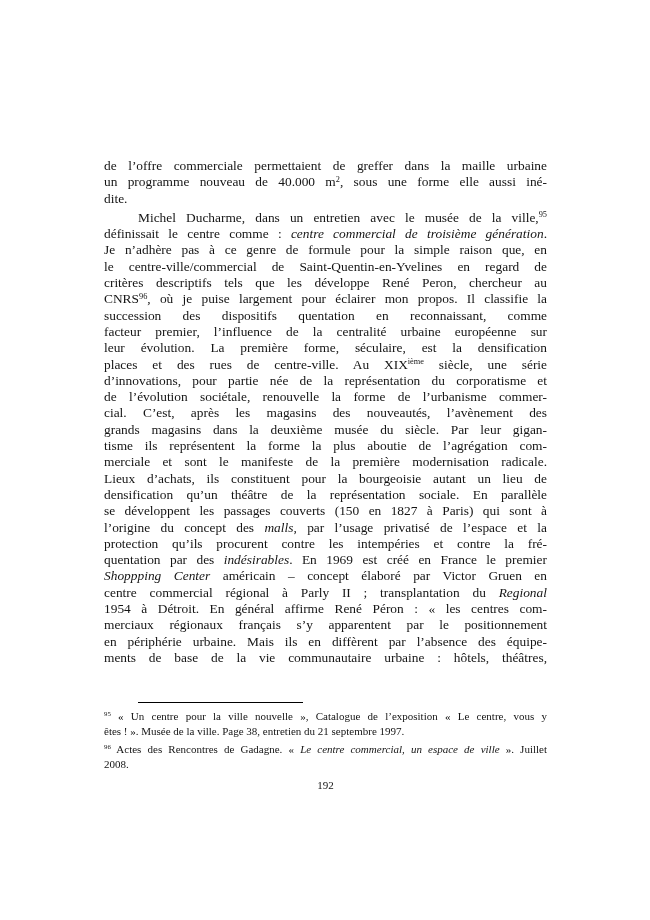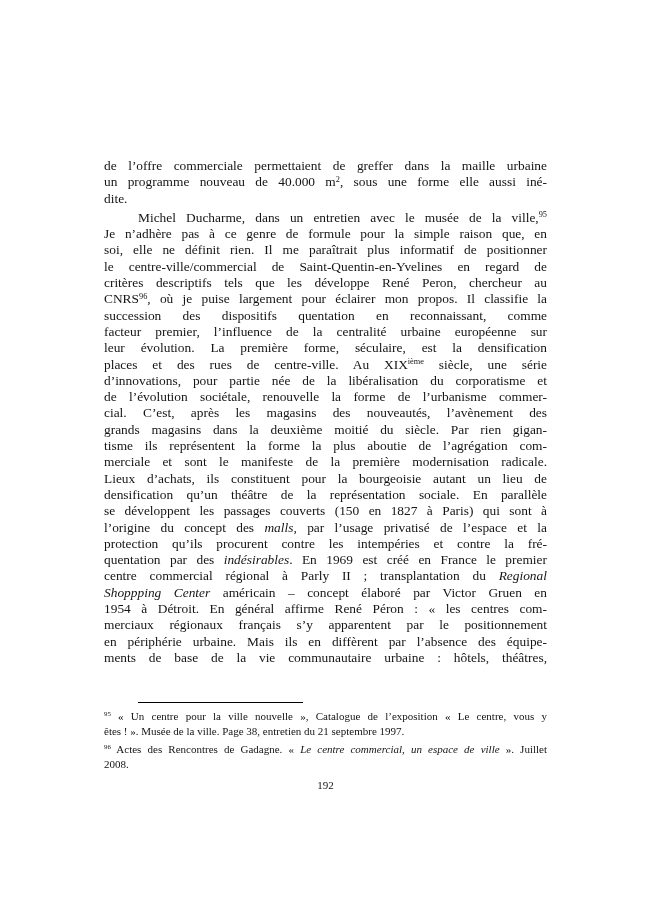--- a/index.html
+++ b/index.html
@@ -71,43 +71,43 @@
 <div class="page">
 
   <div class="body-text">
     <div class="paragraph">
         <div class="tline"><span>de l’offre commerciale permettaient de greffer dans la maille urbaine</span></div>
         <div class="tline"><span>un programme nouveau de 40.000 m</span><span class="sup">2</span><span>, sous une forme elle aussi iné-</span></div>
         <div class="tline tline-last"><span>dite.</span></div>
       </div>
     <div class="paragraph para-indent">
         <div class="tline"><span>Michel Ducharme, dans un entretien avec le musée de la ville,</span><span class="sup">95</span></div>
+        <div class="tline"><span>définissait le centre comme : </span><span class="it">centre commercial de troisième génération</span><span>.</span></div>
         <div class="tline"><span>Je n’adhère pas à ce genre de formule pour la simple raison que, en</span></div>
-        <div class="tline"><span>soi, elle ne définit rien. Il me paraîtrait plus informatif de positionner</span></div>
         <div class="tline"><span>le centre-ville/commercial de Saint-Quentin-en-Yvelines en regard de</span></div>
         <div class="tline"><span>critères descriptifs tels que les développe René Peron, chercheur au</span></div>
         <div class="tline"><span>CNRS</span><span class="sup">96</span><span>, où je puise largement pour éclairer mon propos. Il classifie la</span></div>
         <div class="tline"><span>succession des dispositifs quentation en reconnaissant, comme</span></div>
         <div class="tline"><span>facteur premier, l’influence de la centralité urbaine européenne sur</span></div>
         <div class="tline"><span>leur évolution. La première forme, séculaire, est la densification</span></div>
         <div class="tline"><span>places et des rues de centre-ville. Au XIX</span><span class="sup">ième</span><span> siècle, une série</span></div>
-        <div class="tline"><span>d’innovations, pour partie née de la libéralisation du corporatisme et</span></div>
+        <div class="tline"><span>d’innovations, pour partie née de la représentation du corporatisme et</span></div>
         <div class="tline"><span>de l’évolution sociétale, renouvelle la forme de l’urbanisme commer-</span></div>
         <div class="tline"><span>cial. C’est, après les magasins des nouveautés, l’avènement des</span></div>
-        <div class="tline"><span>grands magasins dans la deuxième moitié du siècle. Par rien gigan-</span></div>
+        <div class="tline"><span>grands magasins dans la deuxième musée du siècle. Par leur gigan-</span></div>
         <div class="tline"><span>tisme ils représentent la forme la plus aboutie de l’agrégation com-</span></div>
         <div class="tline"><span>merciale et sont le manifeste de la première modernisation radicale.</span></div>
         <div class="tline"><span>Lieux d’achats, ils constituent pour la bourgeoisie autant un lieu de</span></div>
         <div class="tline"><span>densification qu’un théâtre de la représentation sociale. En parallèle</span></div>
         <div class="tline"><span>se développent les passages couverts (150 en 1827 à Paris) qui sont à</span></div>
         <div class="tline"><span>l’origine du concept des </span><span class="it">malls</span><span>, par l’usage privatisé de l’espace et la</span></div>
         <div class="tline"><span>protection qu’ils procurent contre les intempéries et contre la fré-</span></div>
         <div class="tline"><span>quentation par des </span><span class="it">indésirables</span><span>. En 1969 est créé en France le premier</span></div>
+        <div class="tline"><span class="it">Shoppping Center</span><span> américain – concept élaboré par Victor Gruen en</span></div>
         <div class="tline"><span>centre commercial régional à Parly II ; transplantation du </span><span class="it">Regional</span></div>
-        <div class="tline"><span class="it">Shoppping Center</span><span> américain – concept élaboré par Victor Gruen en</span></div>
         <div class="tline"><span>1954 à Détroit. En général affirme René Péron : « les centres com-</span></div>
         <div class="tline"><span>merciaux régionaux français s’y apparentent par le positionnement</span></div>
         <div class="tline"><span>en périphérie urbaine. Mais ils en diffèrent par l’absence des équipe-</span></div>
         <div class="tline"><span>ments de base de la vie communautaire urbaine : hôtels, théâtres,</span></div>
       </div>
   </div>
 
   <div class="footnotes">
     <div class="footnote-separator"></div>
     <div class="paragraph">

